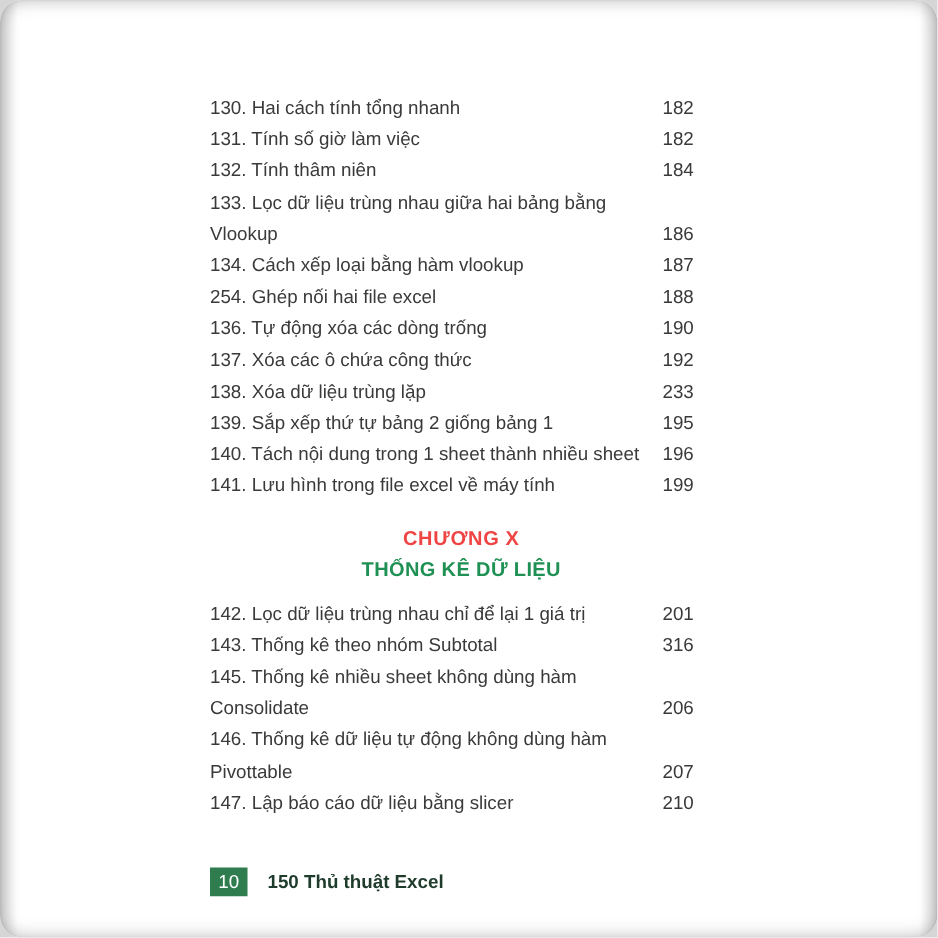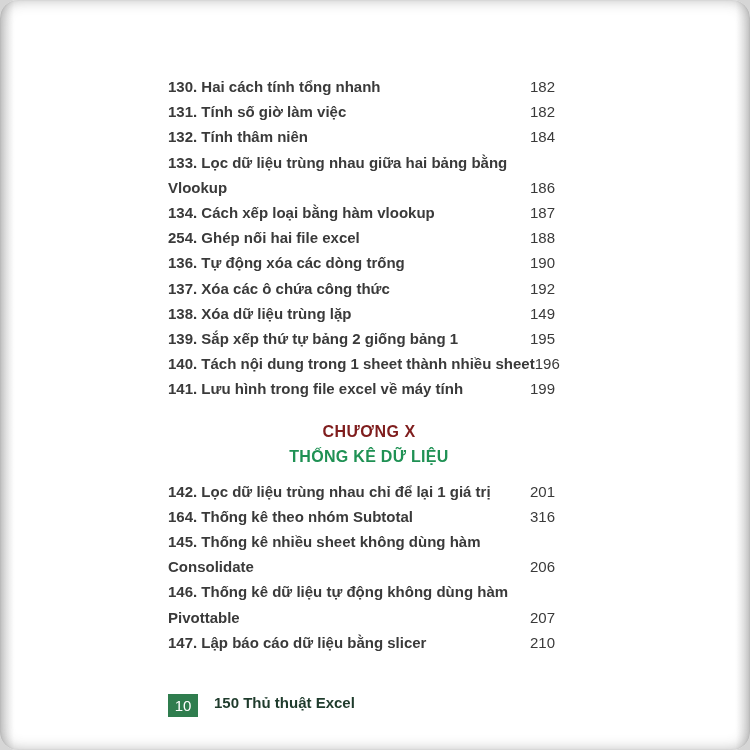--- a/index.html
+++ b/index.html
@@ -34,44 +34,44 @@
     color:var(--body-text,#3a3a3a);
   }
   .toc-row {
     display:flex;
     justify-content:space-between;
     align-items:baseline;
     font-size:15px;
     line-height:25.2px;
     color:var(--body-text,#3a3a3a);
   }
-  .toc-text { white-space:nowrap;font-weight:bold; }
+  .toc-text { white-space:nowrap; }
   .toc-page { flex:0 0 auto; min-width:40px; text-align:left; }
 
   .chapter { margin-top:21px; text-align:center; }
   .chapter-label {
     font-size:16px;
     font-weight:bold;
     letter-spacing:0.5px;
-    color:#7f1d1d;
+    color:#ef4444;
   }
   .chapter-title {
     margin-top:7px;
     font-size:16px;
     font-weight:bold;
     letter-spacing:0.3px;
     color:var(--heading-green,#1f9154);
   }
   .toc-list.second { margin-top:13px; }
 
   .footer {
     position:absolute;
     left:168px; top:694px;
     display:flex;
-    align-items:flex-start;
+    align-items:center;
     z-index:3;
   }
   .page-badge {
     display:inline-block;
     background:var(--footer-badge-green,#2f7d4e);
     color:#ffffff;
     min-width:30px; height:23px;
     line-height:23px;
     text-align:center;
     font-size:15px;
@@ -135,21 +135,21 @@
           <span class="toc-page">190</span>
         </div>
 
         <div class="toc-row">
           <span class="toc-text">137. Xóa các ô chứa công thức</span>
           <span class="toc-page">192</span>
         </div>
 
         <div class="toc-row">
           <span class="toc-text">138. Xóa dữ liệu trùng lặp</span>
-          <span class="toc-page">149</span>
+          <span class="toc-page">233</span>
         </div>
 
         <div class="toc-row">
           <span class="toc-text">139. Sắp xếp thứ tự bảng 2 giống bảng 1</span>
           <span class="toc-page">195</span>
         </div>
 
         <div class="toc-row">
           <span class="toc-text">140. Tách nội dung trong 1 sheet thành nhiều sheet</span>
           <span class="toc-page">196</span>
@@ -167,21 +167,21 @@
     </div>
 
     <div class="toc-list second">
 
         <div class="toc-row">
           <span class="toc-text">142. Lọc dữ liệu trùng nhau chỉ để lại 1 giá trị</span>
           <span class="toc-page">201</span>
         </div>
 
         <div class="toc-row">
-          <span class="toc-text">164. Thống kê theo nhóm Subtotal</span>
+          <span class="toc-text">143. Thống kê theo nhóm Subtotal</span>
           <span class="toc-page">316</span>
         </div>
 
 
         <div class="toc-row">
           <span class="toc-text">145. Thống kê nhiều sheet không dùng hàm</span>
           <span class="toc-page"></span>
         </div>
 
         <div class="toc-row">

